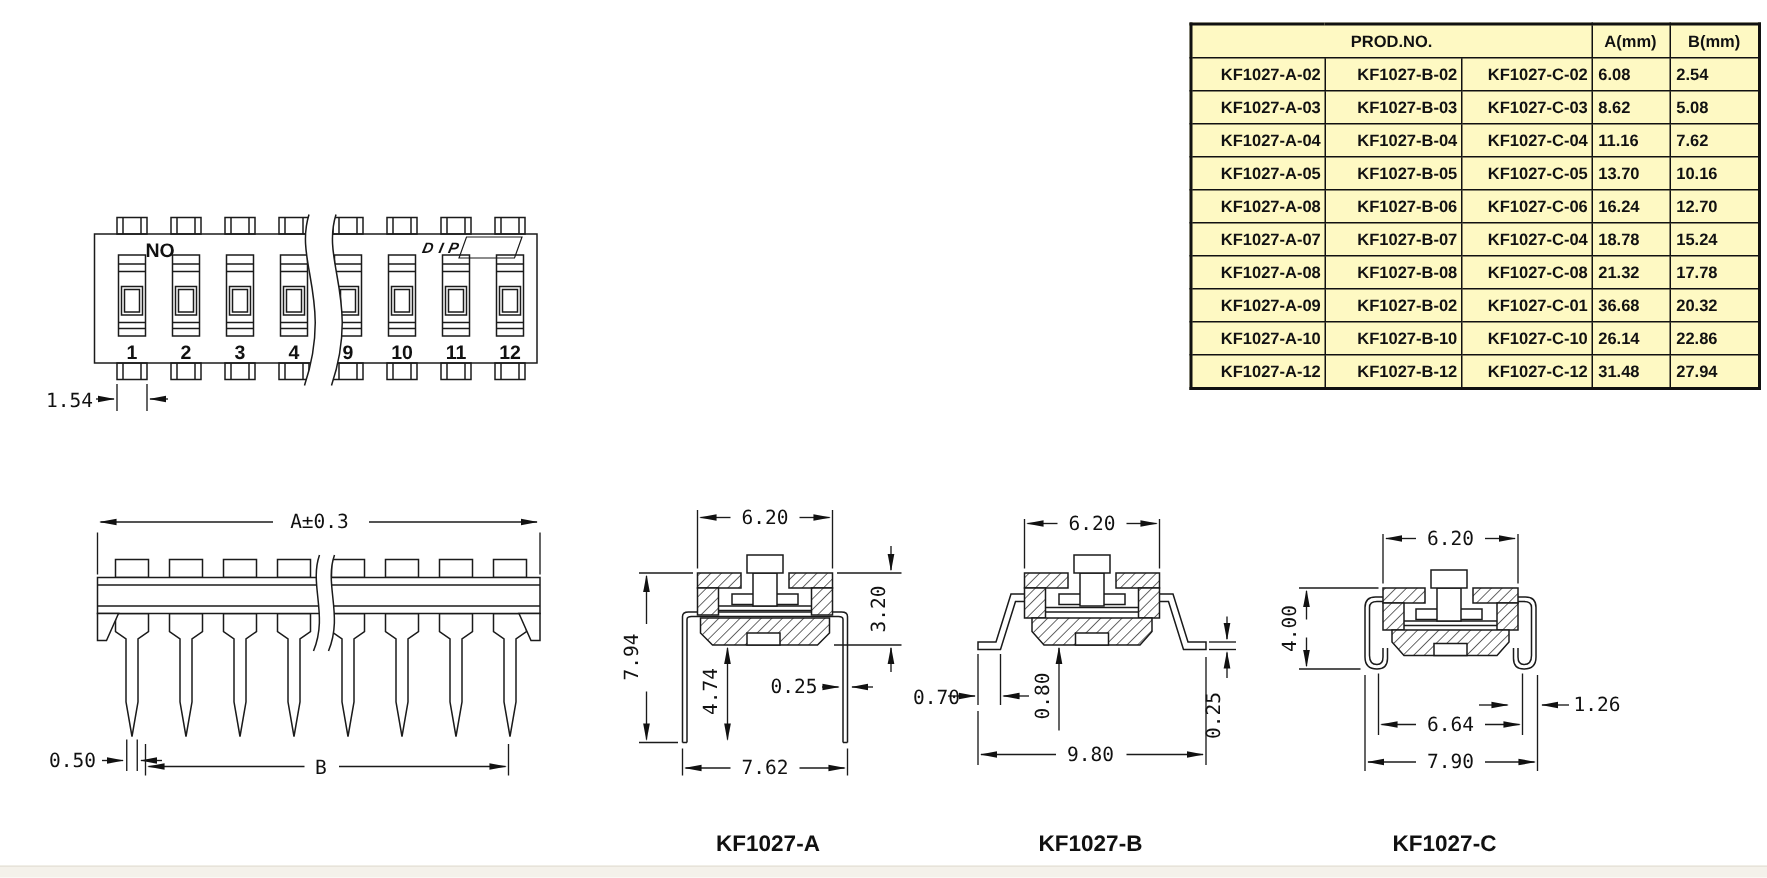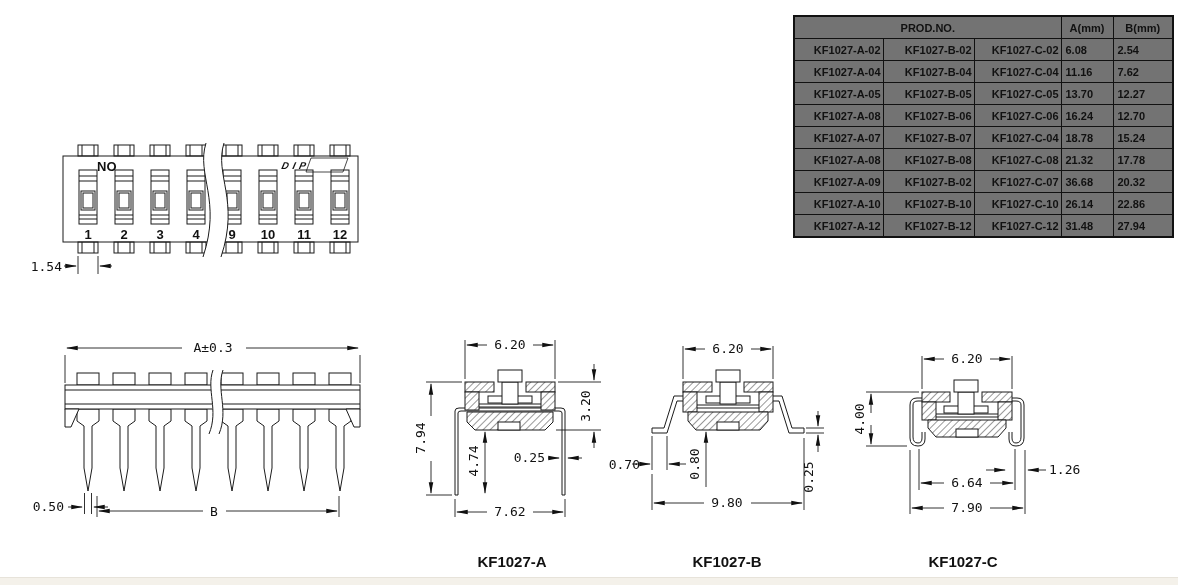--- a/index.html
+++ b/index.html
@@ -1,20 +1,20 @@
 <!DOCTYPE html>
 <html><head>
 <meta charset="utf-8">
 <style>
   html,body{margin:0;padding:0;background:#fff;}
   body{width:1178px;height:585px;position:relative;overflow:hidden;
        font-family:"Liberation Sans",sans-serif;}
   
   .prod-table{position:absolute;left:793px;top:15px;width:379px;
-      border-collapse:collapse;table-layout:fixed;background:#737373;}
+      border-collapse:collapse;table-layout:fixed;background:#fef9c3;}
   .prod-table th,.prod-table td{
       border:1.6px solid #111;font-size:11px;font-weight:bold;color:#111;
       height:21px;padding:0 2px;white-space:nowrap;overflow:hidden;}
   .prod-table{border:2.5px solid #111;}
   .prod-table th{text-align:center;}
   .prod-table td.part{text-align:right;}
   .prod-table td.val{text-align:left;padding-left:4px;}
   
   .sheet{position:absolute;left:0;top:0;}
   .sheet text{fill:#111;}
@@ -339,32 +339,39 @@
   </thead>
   <tbody>
     <tr>
         <td class="part">KF1027-A-02</td>
         <td class="part">KF1027-B-02</td>
         <td class="part">KF1027-C-02</td>
         <td class="val">6.08</td>
         <td class="val">2.54</td>
       </tr>
     <tr>
+        <td class="part">KF1027-A-03</td>
+        <td class="part">KF1027-B-03</td>
+        <td class="part">KF1027-C-03</td>
+        <td class="val">8.62</td>
+        <td class="val">5.08</td>
+      </tr>
+    <tr>
         <td class="part">KF1027-A-04</td>
         <td class="part">KF1027-B-04</td>
         <td class="part">KF1027-C-04</td>
         <td class="val">11.16</td>
         <td class="val">7.62</td>
       </tr>
     <tr>
         <td class="part">KF1027-A-05</td>
         <td class="part">KF1027-B-05</td>
         <td class="part">KF1027-C-05</td>
         <td class="val">13.70</td>
-        <td class="val">12.27</td>
+        <td class="val">10.16</td>
       </tr>
     <tr>
         <td class="part">KF1027-A-08</td>
         <td class="part">KF1027-B-06</td>
         <td class="part">KF1027-C-06</td>
         <td class="val">16.24</td>
         <td class="val">12.70</td>
       </tr>
     <tr>
         <td class="part">KF1027-A-07</td>
@@ -376,21 +383,21 @@
     <tr>
         <td class="part">KF1027-A-08</td>
         <td class="part">KF1027-B-08</td>
         <td class="part">KF1027-C-08</td>
         <td class="val">21.32</td>
         <td class="val">17.78</td>
       </tr>
     <tr>
         <td class="part">KF1027-A-09</td>
         <td class="part">KF1027-B-02</td>
-        <td class="part">KF1027-C-07</td>
+        <td class="part">KF1027-C-01</td>
         <td class="val">36.68</td>
         <td class="val">20.32</td>
       </tr>
     <tr>
         <td class="part">KF1027-A-10</td>
         <td class="part">KF1027-B-10</td>
         <td class="part">KF1027-C-10</td>
         <td class="val">26.14</td>
         <td class="val">22.86</td>
       </tr>

